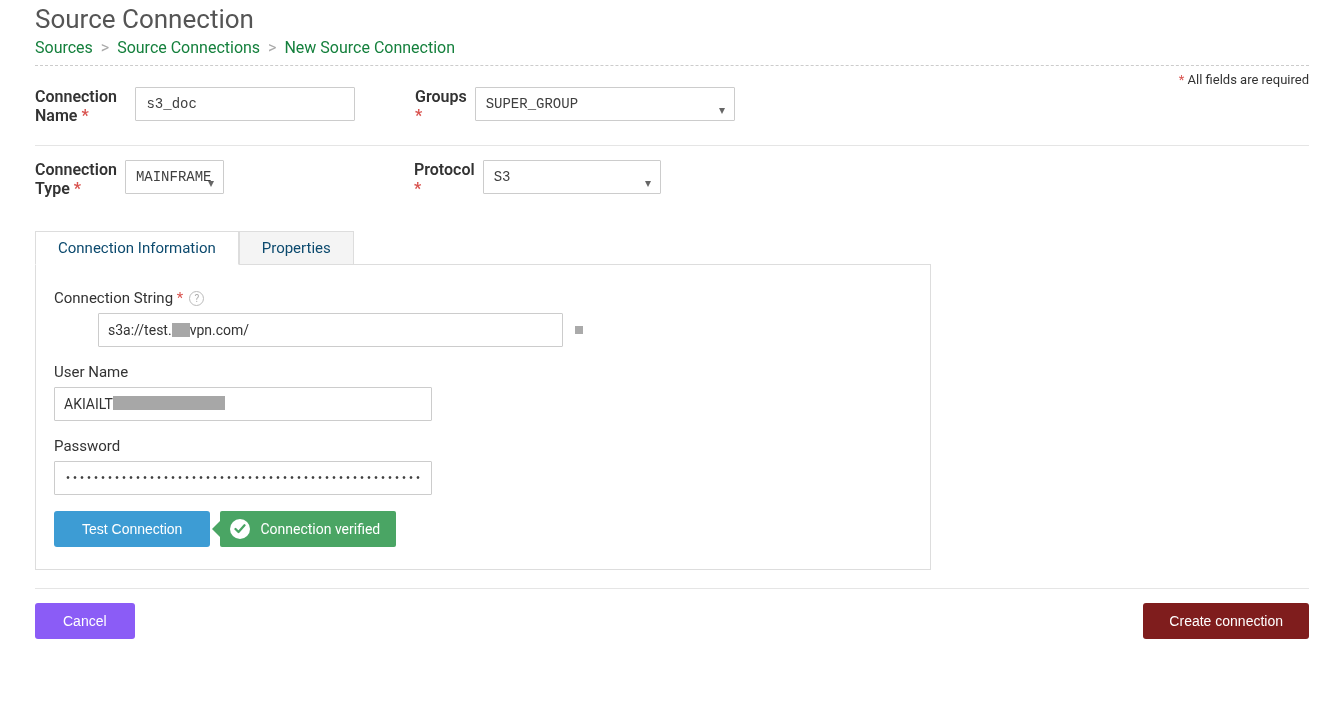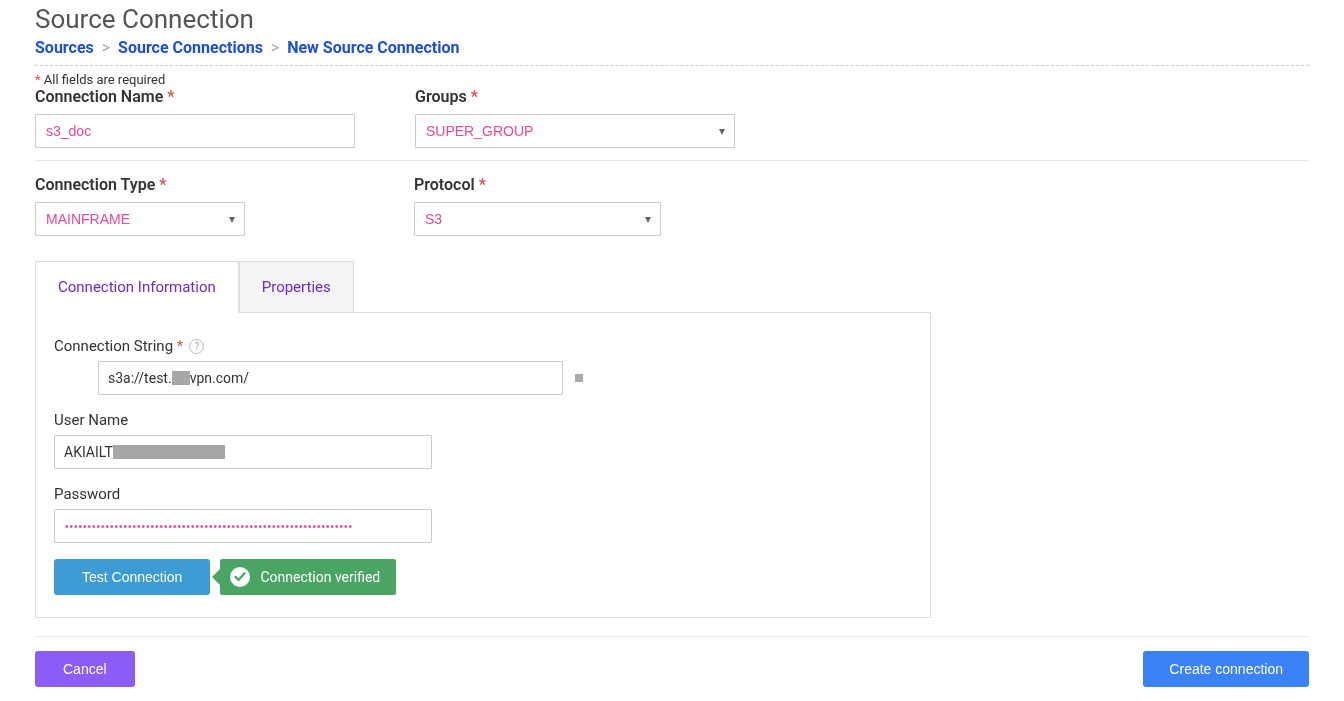--- a/index.html
+++ b/index.html
@@ -14,59 +14,60 @@
   .page-title {
     font-size: 26px;
     font-weight: 400;
     color: #555;
     margin: 4px 0 4px 0;
   }
   .breadcrumb {
     font-size: 16px;
     margin-bottom: 8px;
   }
-  .breadcrumb span { font-weight: 700; color: #1d4ed8; }
+  .breadcrumb span { font-weight: 400; color: #15803d; }
   .breadcrumb .sep { color: #aaa; font-weight: 400; padding: 0 4px; }
   .dashed-rule {
     border: none;
     border-top: 1px dashed #ccc;
     margin: 0;
   }
   .req-note {
-    text-align: left;
+    text-align: right;
     font-size: 13px;
     color: #333;
     padding-top: 6px;
   }
   .req-note .ast { color: #d9534f; }
   .row1 {
     display: flex;
     gap: 60px;
     padding: 0 0 12px 0;
   }
-  .col { display: flex; flex-direction: column; }
+  .col { display: flex; flex-direction: row; gap: 8px; }
   .col.name { width: 320px; }
   .col.desc { width: 320px; }
   .col.groups { width: 320px; }
   .lbl {
     font-size: 16px;
     font-weight: 600;
     color: #333;
     margin-bottom: 8px;
   }
   .lbl .ast { color: #d9534f; font-weight: 700; }
   input[type=text], input[type=password], select {
     border: 1px solid #ccc;
     border-radius: 1px;
     padding: 6px 10px;
     font-size: 14px;
     height: 34px;
     background: #fff;
-    color: #ec4899;
+    color: #404040;
     width: 100%;
+    font-family: Liberation Mono, monospace;
   }
   select {
     appearance: none;
     -webkit-appearance: none;
     background-image: none;
     position: relative;
   }
   .select-wrap {
     position: relative;
     width: 100%;
@@ -94,28 +95,28 @@
   .col.type { width: 189px; }
   .col.type .select-wrap { width: 210px; }
   .col.proto { width: 247px; margin-left: 130px;}
   .col.proto .select-wrap { width: 247px; }
 
   
   .tabs {
     display: flex;
   }
   .tab {
-    padding: 16px 22px;
+    padding: 7px 22px;
     font-size: 15px;
     border: 1px solid #ddd;
     background: #f4f4f4;
     cursor: pointer;
     position: relative;
     top: 1px;
-    color: #6d28d9;
+    color: #0c4a6e;
   }
   .tab.active {
     background: #fff;
     border-bottom: 1px solid #fff;
   }
   .tab-panel {
     border: 1px solid #ddd;
     padding: 24px 18px 22px 18px;
     width: 896px;
   }
@@ -156,21 +157,21 @@
   }
   .btn {
     border: none;
     border-radius: 3px;
     padding: 10px 28px;
     font-size: 14px;
     cursor: pointer;
     color: #fff;
   }
   .btn.blue { background: #3d9cd4; }
-  .btn.green { background: #3b82f6; }
+  .btn.green { background: #7f1d1d; }
   .btn.gray { background: #8b5cf6; }
   .verified-badge {
     background: #4aa564;
     color: #fff;
     border-radius: 2px;
     padding: 8px 16px 8px 10px;
     display: flex;
     align-items: center;
     gap: 10px;
     position: relative;
@@ -297,21 +298,21 @@
         </div>
       </div>
       <span class="gray-sq"></span>
     </div>
   </div>
 
   <div class="field-block">
     <div class="lbl2">User Name</div>
     <div style="position:relative;width:378px;">
       <input type="text" id="user-name-input" value="" style="">
-      <div style="position:absolute;left:10px;top:50%;transform:translateY(-50%);font-size:14px;color:#333;pointer-events:none;display:flex;align-items:center;">
+      <div style="position:absolute;left:10px;top:50%;transform:translateY(-50%);font-size:14px;color:#333;pointer-events:none;display:flex;align-items:flex-start;">
         <span>AKIAILT</span>
         <span class="redact" style="width:112px;"></span>
       </div>
     </div>
   </div>
 
   <div class="field-block">
     <div class="lbl2">Password</div>
     <input type="password" id="password-input" style="letter-spacing: 1px; font-size: 10px;" value="••••••••••••••••••••••••••••••••••••••••••••••••••••••••••••••••">
   </div>

